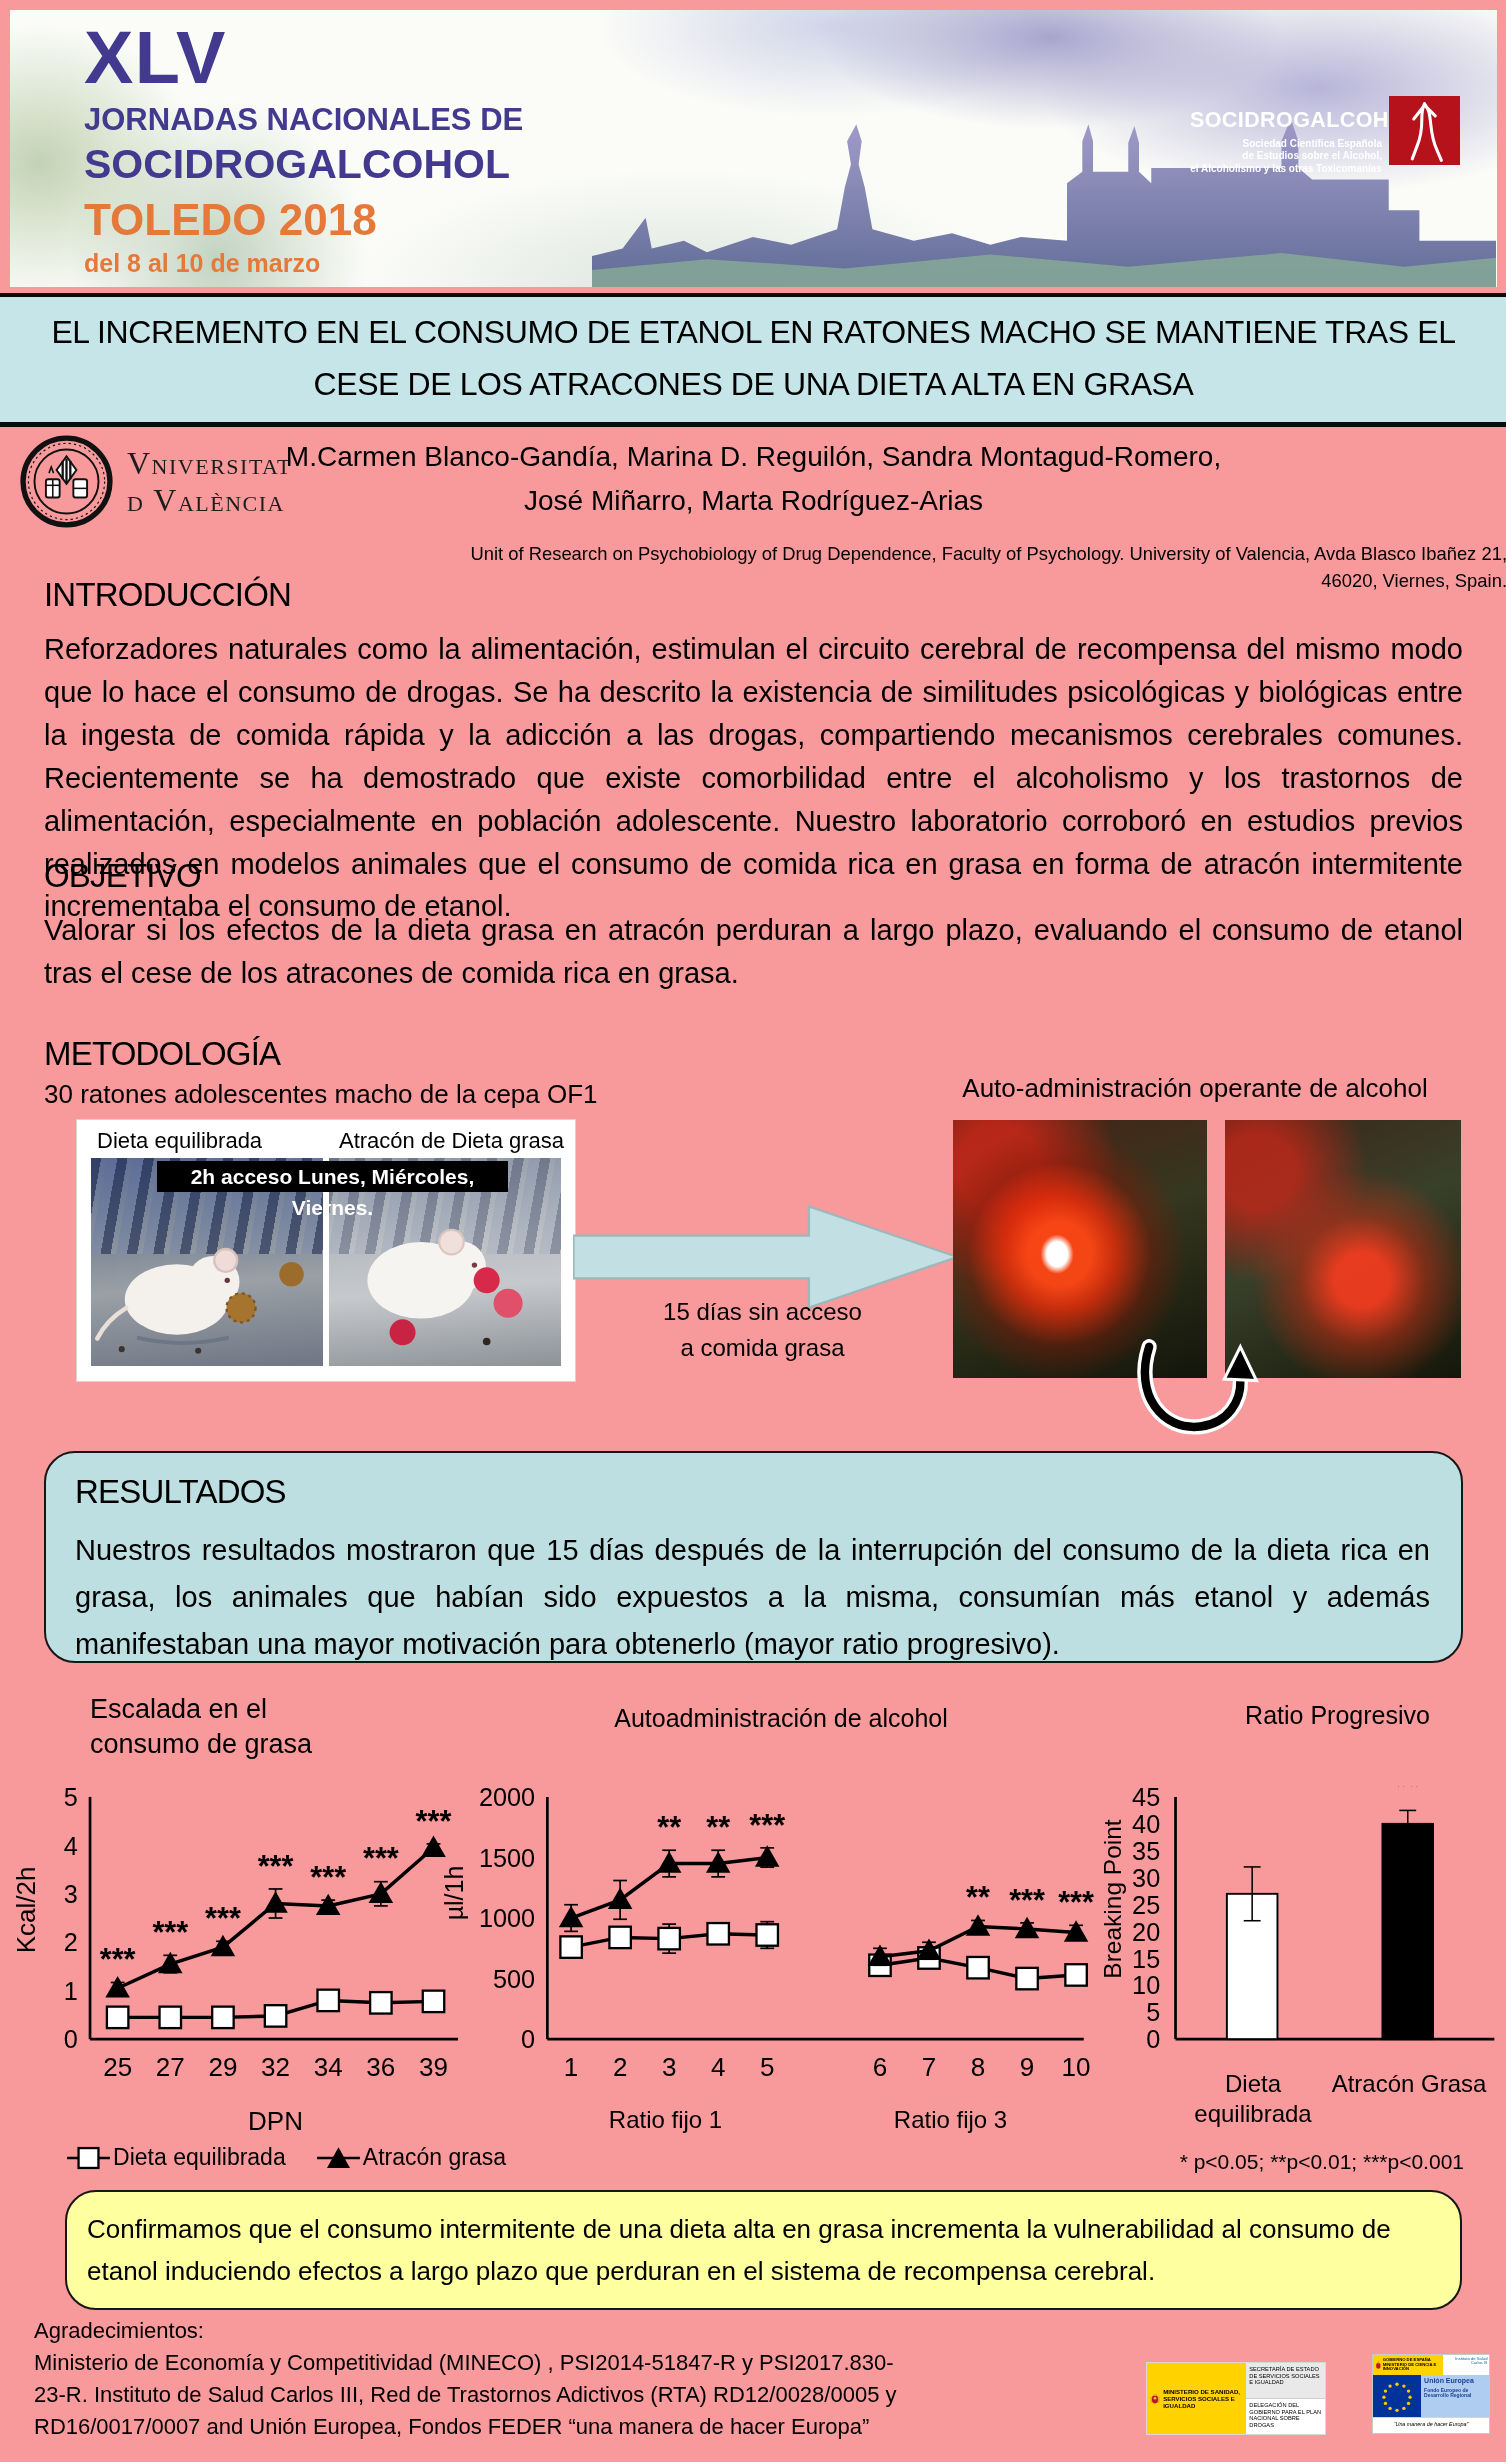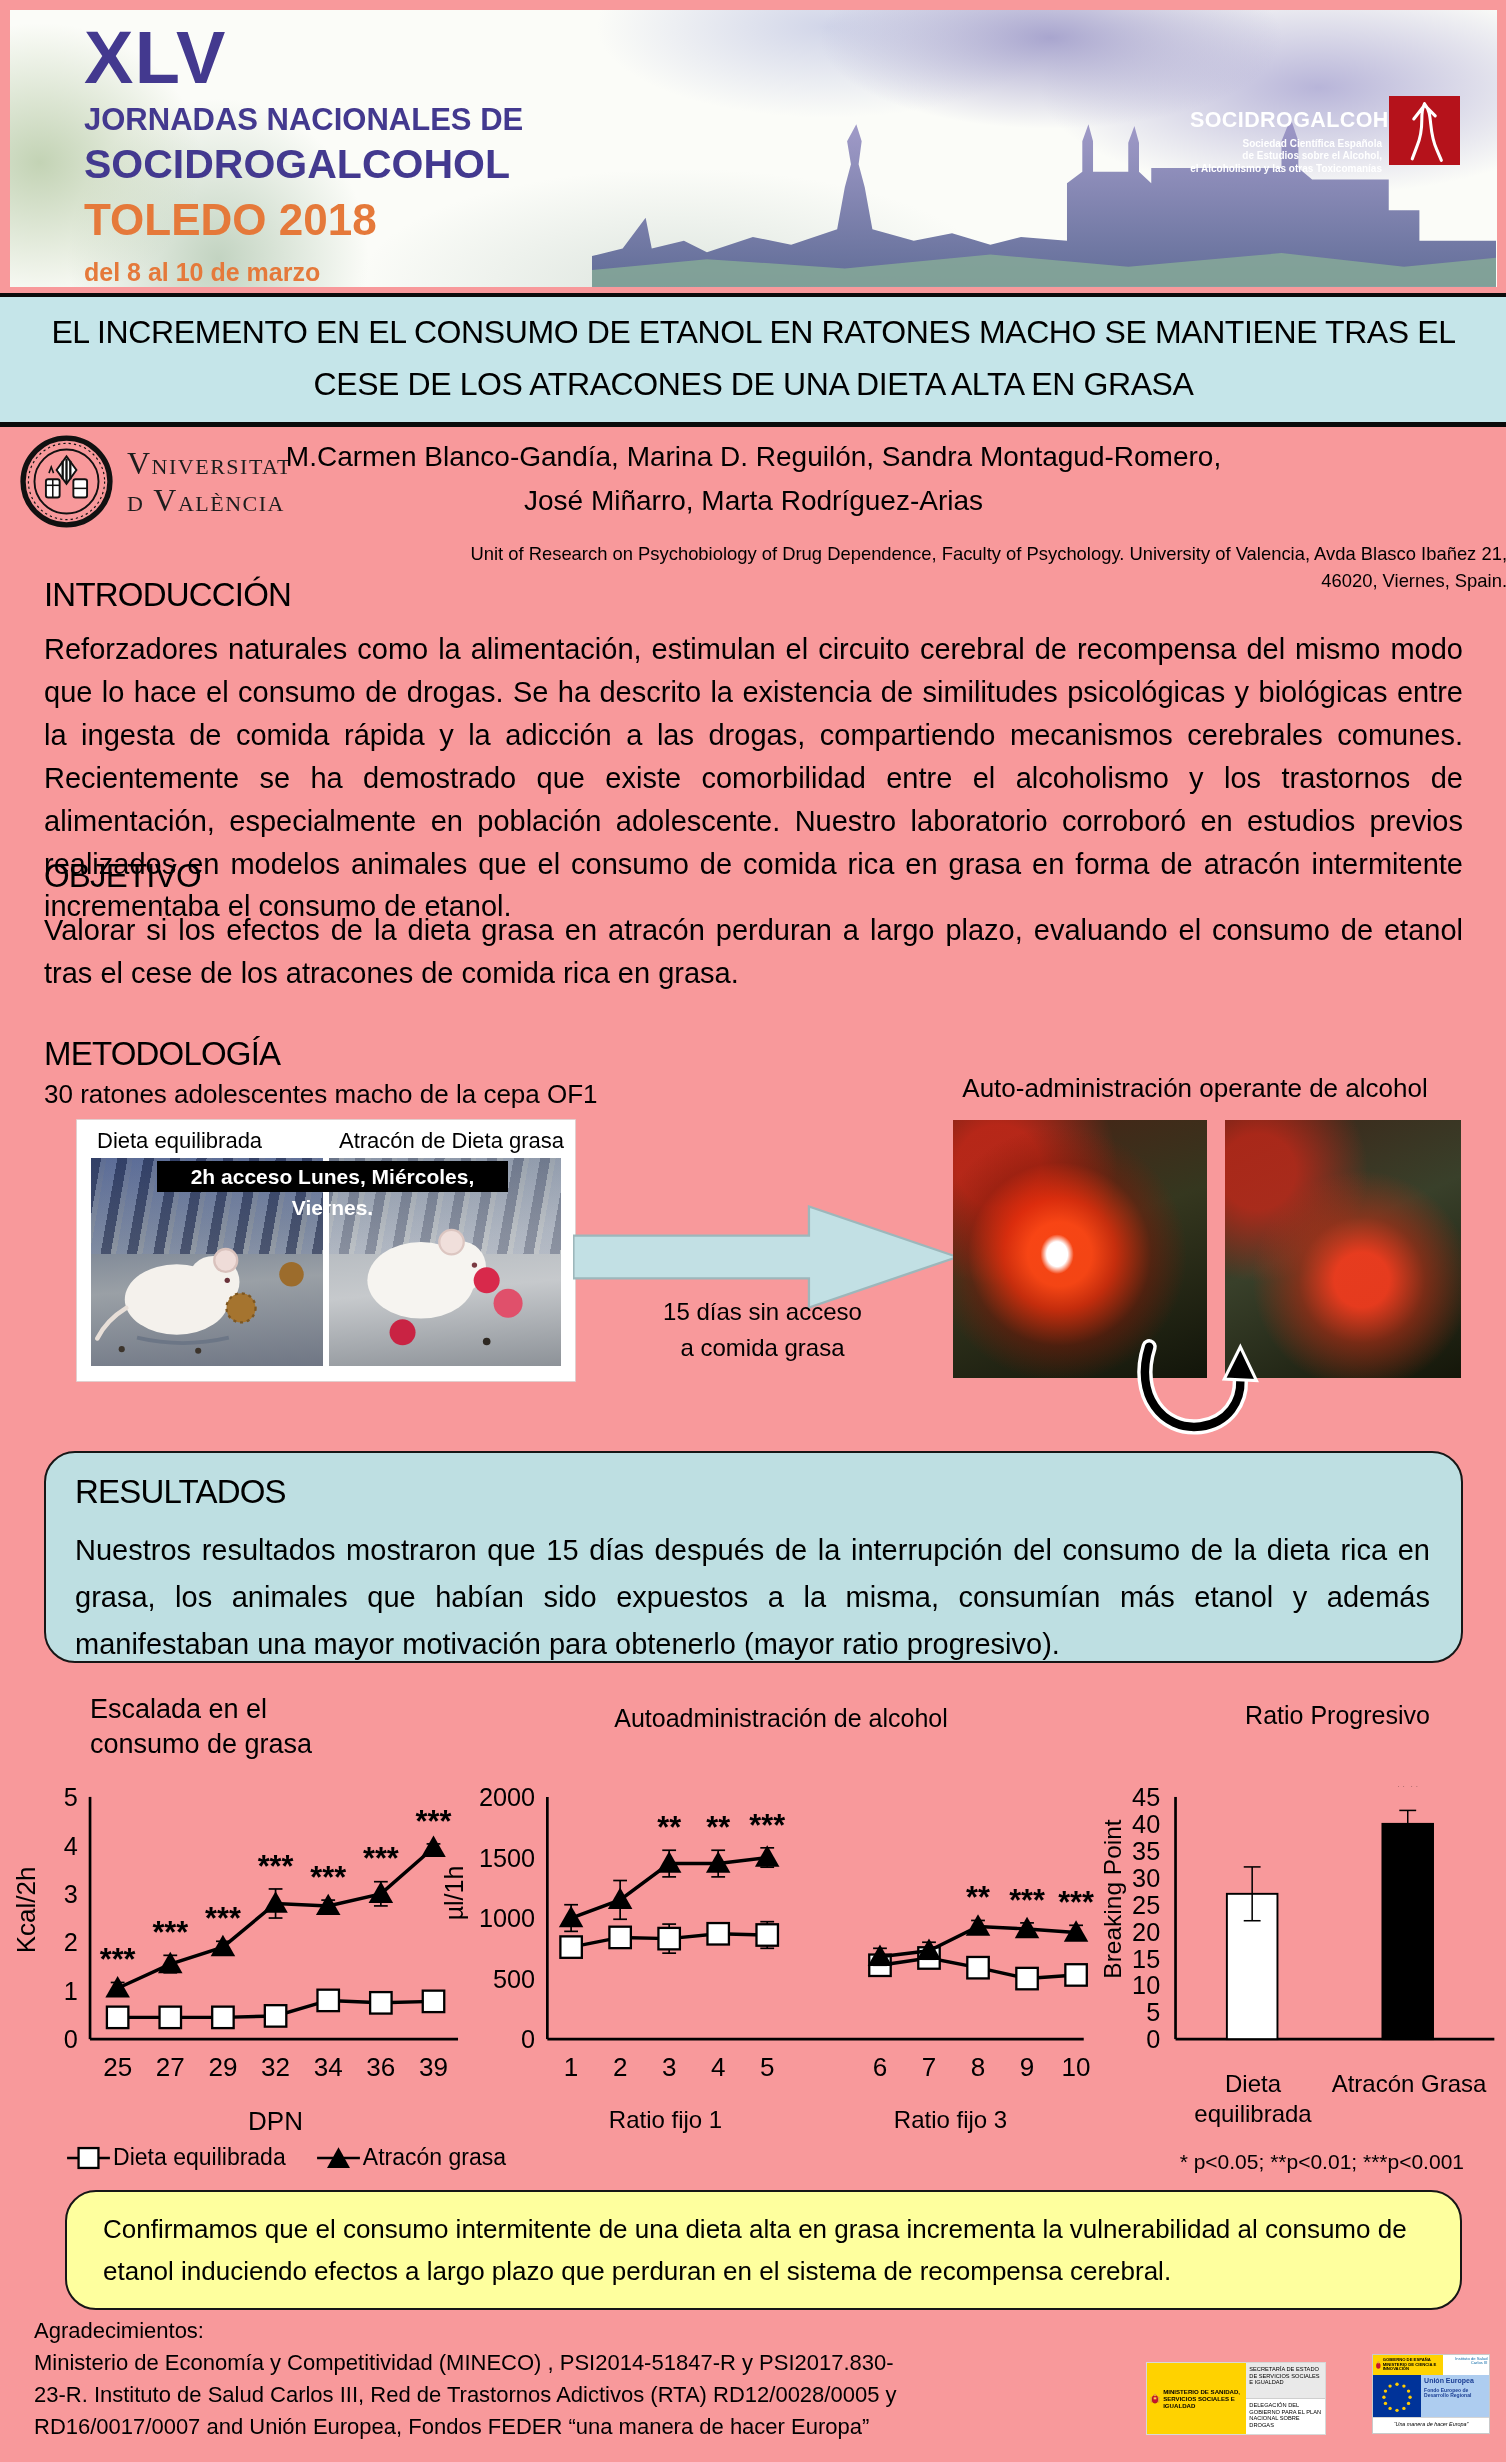--- a/index.html
+++ b/index.html
@@ -12,21 +12,21 @@
         radial-gradient(ellipse 399px 153px at 88% 28%, rgba(167,163,209,.8), rgba(167,163,209,0) 70%),
         radial-gradient(ellipse 330px 130px at 55% 6%, rgba(181,187,222,.6), rgba(181,187,222,0) 70%),
         radial-gradient(ellipse 230px 199px at 2% 55%, rgba(176,197,158,.75), rgba(176,197,158,0) 70%),
         radial-gradient(ellipse 215px 230px at 14% 90%, rgba(148,178,148,.55), rgba(148,178,148,0) 70%),
         radial-gradient(ellipse 460px 169px at 45% 100%, rgba(190,205,196,.5), rgba(190,205,196,0) 70%),
         #fbfcf8;}
   .h-roman{font-size:74px;font-weight:700;line-height:1;letter-spacing:1.5px;}
   .h-l1{font-size:31px;font-weight:700;letter-spacing:0px;margin-top:7.7px;}
   .h-l2{font-size:41px;font-weight:700;margin-top:3.1px;}
   .h-city{font-size:44px;font-weight:700;margin-top:6.1px;}
-  .h-dates{font-size:25px;font-weight:700;margin-top:13px;}
+  .h-dates{font-size:25px;font-weight:700;margin-top:4px;}
   .rule{left:0;width:1507px;height:4.6px;background:#0b0b0b;}
   .tband{left:0;top:297px;width:1507px;height:125px;background:#C5E5E9;}
   .tline{width:1507px;text-align:center;font-size:32px;letter-spacing:-0.4px;}
   .authors{width:1507px;text-align:center;font-size:28px;}
   .affil{width:1507px;text-align:right;font-size:18.4px;}
   .h1{font-size:33px;letter-spacing:-0.8px;}
   .bodytx{font-size:29px;line-height:1.48;text-align:justify;}
   .soc-name{font-size:21.5px;font-weight:700;color:#fff;letter-spacing:0.4px;}
   .soc-sub{font-size:10px;font-weight:700;color:#fff;line-height:1.25;}
   .uv-name{font-family:"Liberation Serif",serif;font-variant:small-caps;font-size:32px;line-height:1.15;color:#1d1d1d;letter-spacing:1.5px;}
@@ -442,21 +442,21 @@
     <svg width="43" height="26" viewBox="0 0 56 34">
       <line x1="0" y1="17" x2="56" y2="17" stroke="#000" stroke-width="3.5"></line>
       <polygon points="28,3 13,30 43,30" fill="#000"></polygon>
     </svg>
     <span>Atracón grasa</span>
   </div>
 </div>
 <div class="abs stats" style="left:1104px;top:2150px;width:360px;">* p&lt;0.05; **p&lt;0.01; ***p&lt;0.001</div>
 
 <div class="abs box conbox" style="left:65px;top:2190px;width:1393px;height:116px;">
-  <div class="abs" style="left:36px;top:17px;width:1323px;font-size:26px;line-height:1.6;">Confirmamos que el consumo intermitente de una dieta alta en grasa incrementa la vulnerabilidad al consumo de etanol induciendo efectos a largo plazo que perduran en el sistema de recompensa cerebral.</div>
+  <div class="abs" style="left:20px;top:17px;width:1323px;font-size:26px;line-height:1.6;">Confirmamos que el consumo intermitente de una dieta alta en grasa incrementa la vulnerabilidad al consumo de etanol induciendo efectos a largo plazo que perduran en el sistema de recompensa cerebral.</div>
 </div>
 
 <div class="abs ackl" style="left:34px;top:2318px;">Agradecimientos:</div>
 <div class="abs ackb" style="left:34px;top:2347px;width:889px;">Ministerio de Economía y Competitividad (MINECO) , PSI2014-51847-R y PSI2017.830-23-R. Instituto de Salud Carlos III, Red de Trastornos Adictivos (RTA) RD12/0028/0005 y RD16/0017/0007 and Unión Europea, Fondos FEDER “una manera de hacer Europa”</div>
 
 <div class="abs" style="left:1146px;top:2362px;width:178px;height:71px;display:flex;border:0.8px solid #d8d8d8;background:#fff;">
   <div style="width:93px;background:#FFD200;display:flex;align-items:center;gap:3.1px;padding:3.1px;">
     <svg width="23" height="32" viewBox="0 0 30 42">
       <ellipse cx="15" cy="22" rx="9" ry="12" fill="#c8102e" stroke="#7a0c1d" stroke-width="1"></ellipse>
       <rect x="11" y="16" width="8" height="6" fill="#ffd24d"></rect>

